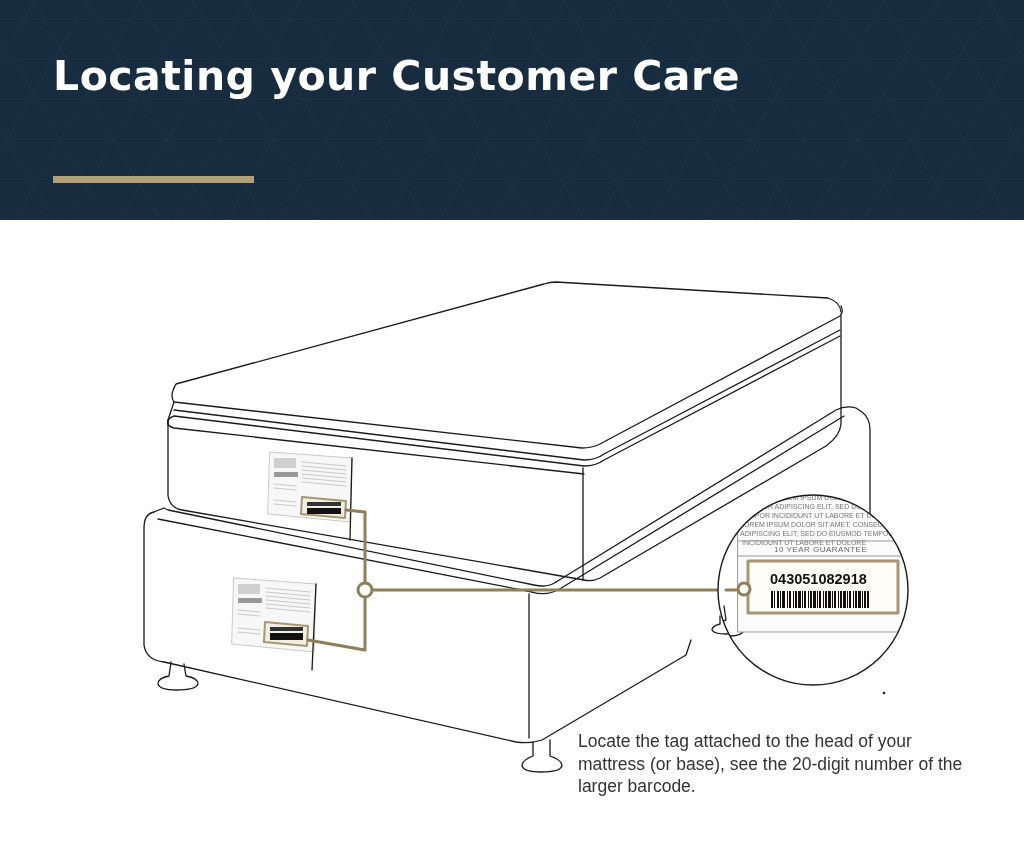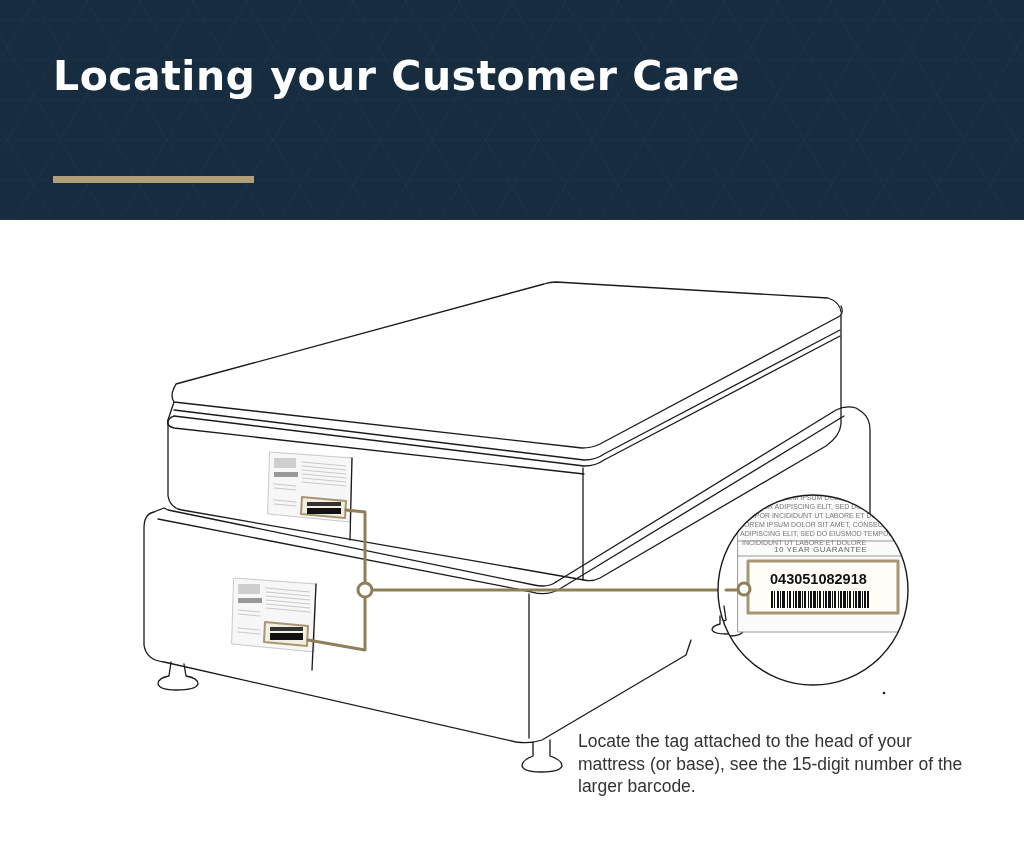--- a/index.html
+++ b/index.html
@@ -187,13 +187,13 @@
         </g>
         <line x1="690" y1="590" x2="700" y2="590" stroke="#8f7f58" stroke-width="3"></line>
         <circle cx="708" cy="589" r="6" fill="#ffffff" stroke="#8f7f58" stroke-width="3"></circle>
       </g>
       <circle cx="777" cy="590" r="95" fill="none" stroke="#1a1a1a" stroke-width="1.4"></circle>
       <circle cx="848" cy="693" r="1.3" fill="#1a1a1a" stroke="none"></circle>
     </g>
   </svg>
 </div>
 
-<p class="instruction">Locate the tag attached to the head of your mattress (or base), see the 15-digit number of the larger barcode.</p>
+<p class="instruction">Locate the tag attached to the head of your mattress (or base), see the 20-digit number of the larger barcode.</p>
 
 </body></html>

